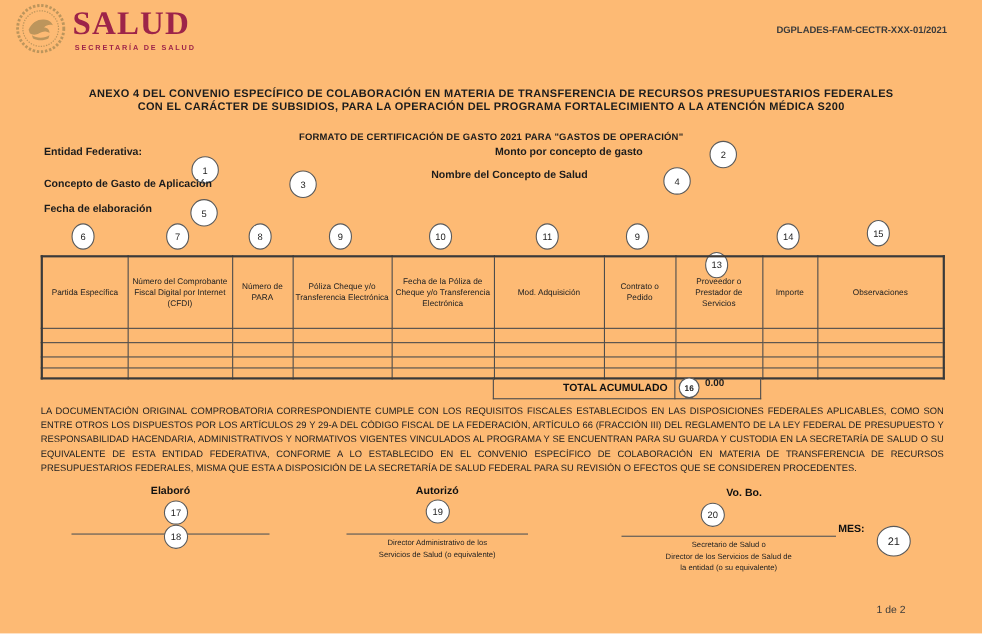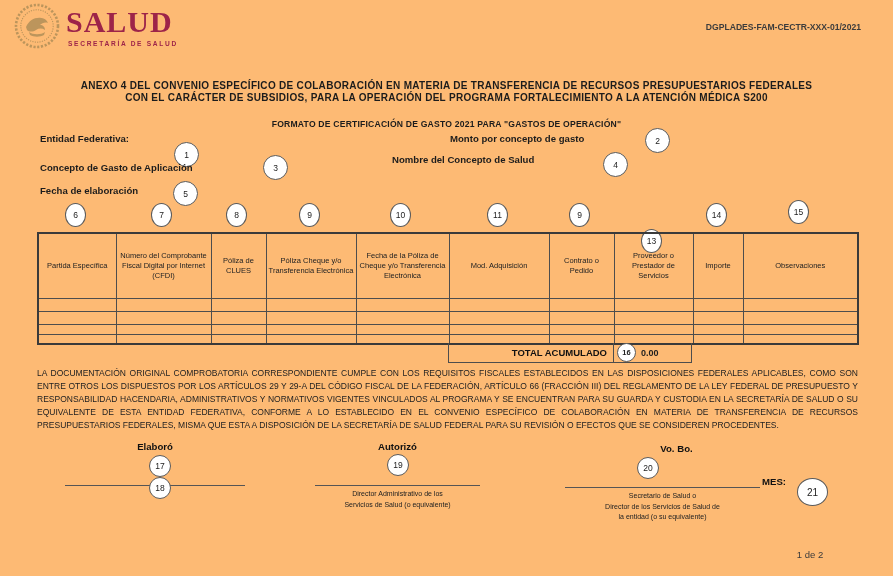--- a/index.html
+++ b/index.html
@@ -41,21 +41,21 @@
              text-align:center;vertical-align:middle;height:62px;padding:1px 2px;color:#222;}
   .gtable td{border:1px solid #4d4d4d;padding:0;}
   .gtable tr.h13 td{height:12px;} .gtable tr.h10 td{height:9px;} .gtable tr.h9 td{height:8px;}
   .gtable tbody tr.dot td{border-top-style:dotted;border-top-color:#8a8a8a;}
 
   .total-row{position:absolute;left:448px;top:343px;display:flex;height:20px;}
   .total-label{width:165px;box-sizing:border-box;border-left:1px solid #4d4d4d;
                border-bottom:1px solid #4d4d4d;display:flex;align-items:center;justify-content:flex-end;
                padding-right:6px;font-size:9.5px;font-weight:bold;color:#111;}
   .total-value{width:79px;box-sizing:border-box;border:1px solid #4d4d4d;border-top:none;
-               display:flex;align-items:center;gap:5px;padding-left:3px;font-size:9px;font-weight:bold;}
+               display:flex;gap:5px;padding-left:3px;font-size:9px;font-weight:bold;}
 
   
   .legal{position:absolute;left:37px;top:367px;width:821px;font-size:8.5px;line-height:12.9px;
          text-align:justify;color:#222;}
 
   
   .sig-title{position:absolute;text-align:center;font-size:9.6px;font-weight:bold;color:#111;}
   .sig-line{position:absolute;border-top:1.6px solid #555;height:0;}
   .sig-sub{position:absolute;text-align:center;font-size:7px;line-height:10.5px;color:#222;}
   .mes-label{position:absolute;left:762px;top:476px;font-size:9.6px;font-weight:bold;color:#111;}
@@ -119,21 +119,21 @@
         <col style="width:100px">
         <col style="width:65px">
         <col style="width:79px">
       <col style="width:50px">
         <col style="width:115px">
     </colgroup>
     <thead>
       <tr>
         <th>Partida Específica</th>
         <th>Número del Comprobante Fiscal Digital por Internet (CFDI)</th>
-        <th>Póliza de CLUES</th>
+        <th>Número de PARA</th>
         <th>Póliza Cheque y/o Transferencia Electrónica</th>
         <th>Fecha de la Póliza de Cheque y/o Transferencia Electrónica</th>
         <th>Mod. Adquisición</th>
         <th>Contrato o Pedido</th>
         <th>Proveedor o Prestador de Servicios</th>
         <th>Importe</th>
         <th>Observaciones</th>
       </tr>
     </thead>
     <tbody>

